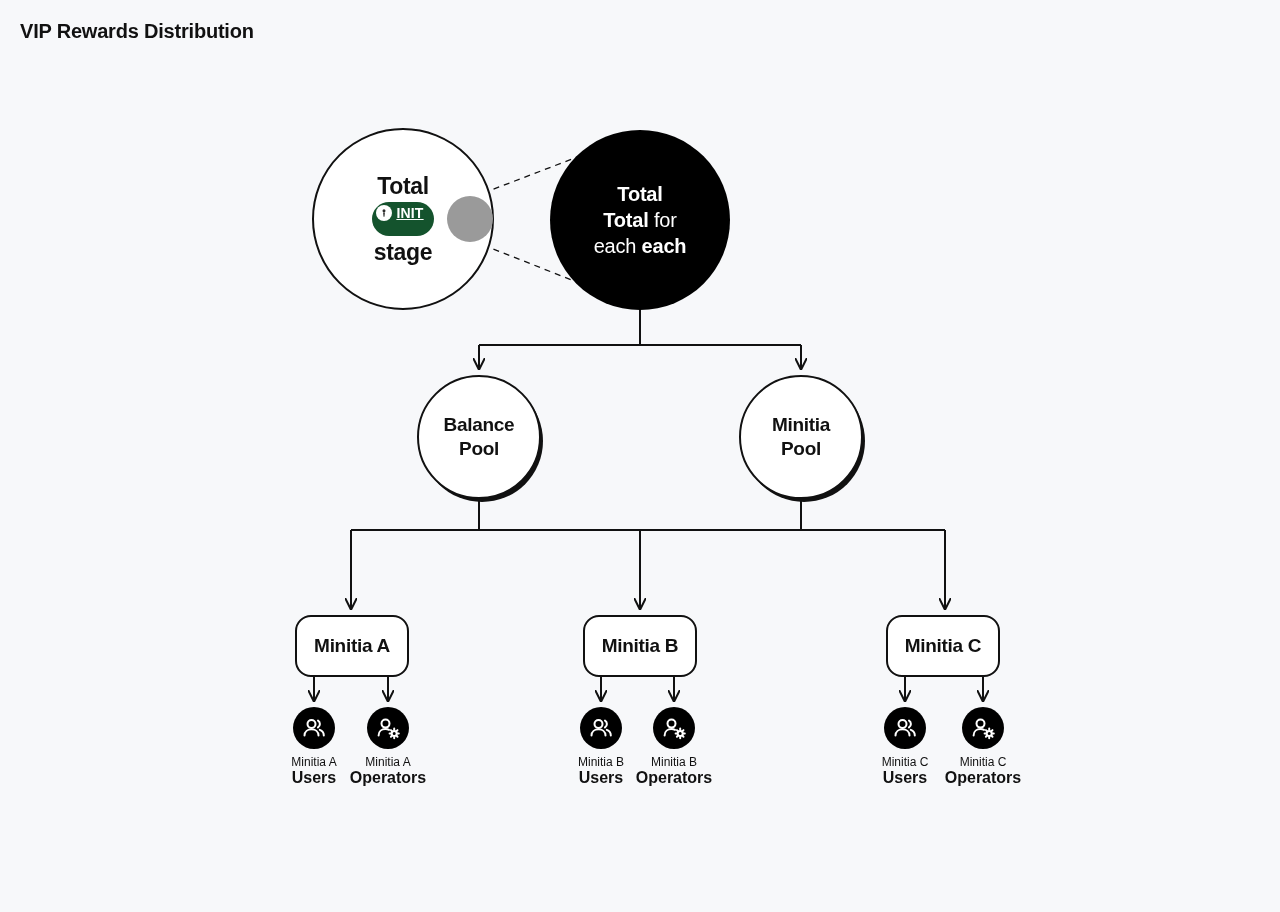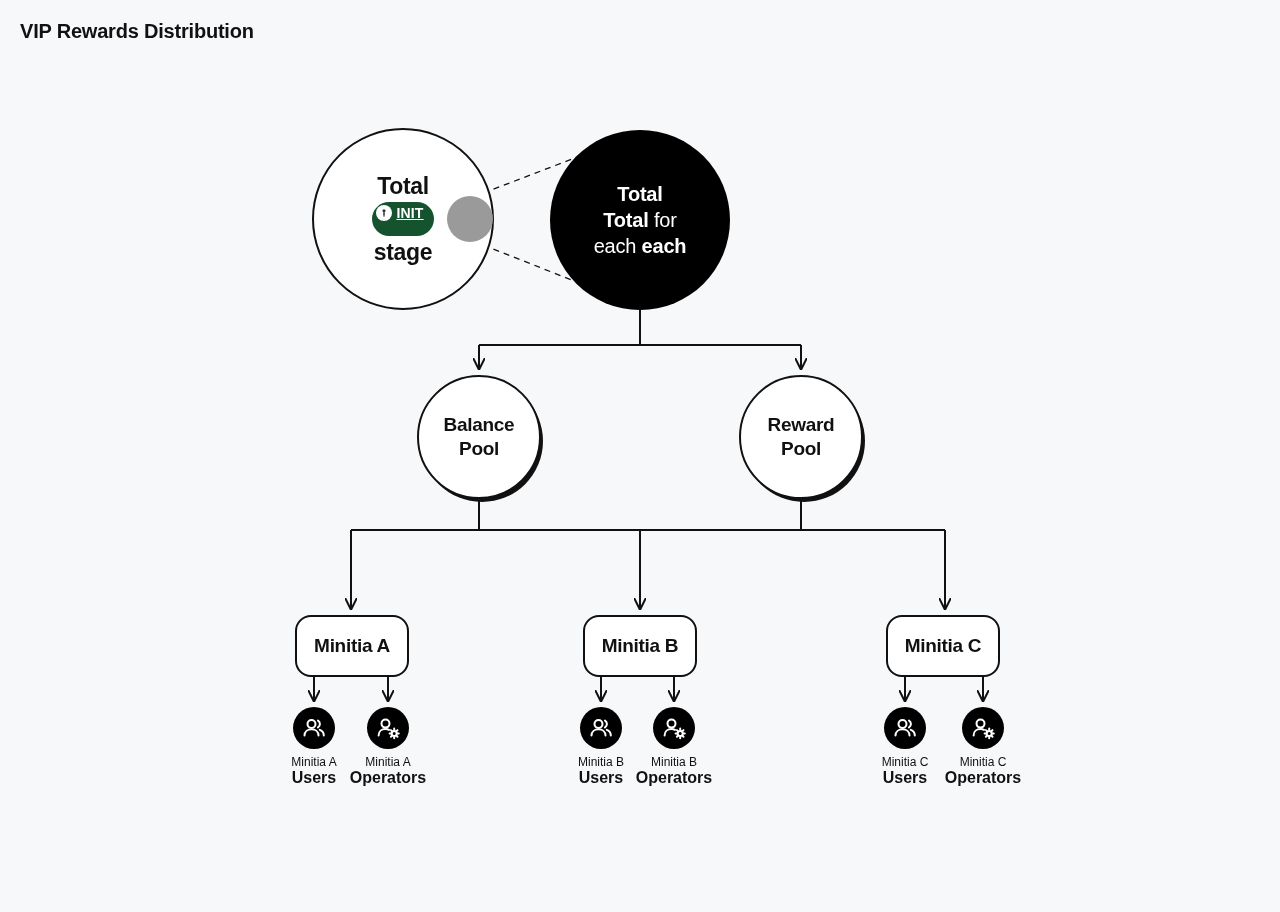--- a/index.html
+++ b/index.html
@@ -279,21 +279,21 @@
 
   <div class="circle pool-node" id="balance-pool-node">
     <div class="pool-label">
       <span>Balance</span><br>
       <span>Pool</span>
     </div>
   </div>
 
   <div class="circle pool-node" id="weight-pool-node">
     <div class="pool-label">
-      <span>Reward</span><br>
+      <span>Minitia</span><br>
       <span>Pool</span>
     </div>
   </div>
 
   <div class="minitia-box" id="minitia-box-0">
     <span class="minitia-label">Minitia A</span>
   </div>
   <div class="minitia-box" id="minitia-box-1">
     <span class="minitia-label">Minitia B</span>
   </div>

